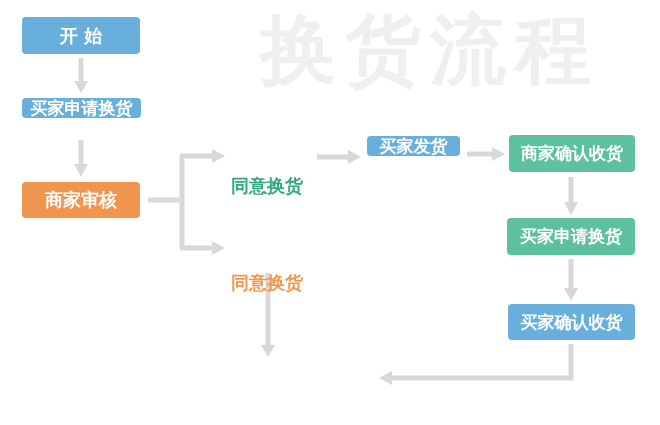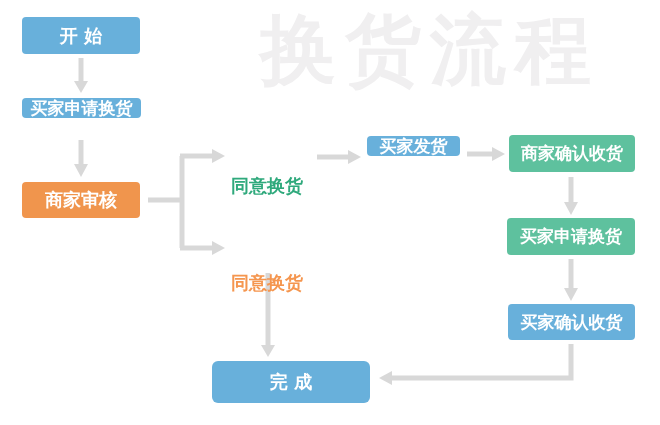--- a/index.html
+++ b/index.html
@@ -116,15 +116,14 @@
   <div class="node blue n-apply">买家申请换货</div>
   <div class="node orange n-review">商家审核</div>
 
   <div class="branch-label l-agree">同意换货</div>
   <div class="branch-label l-reject">同意换货</div>
 
   <div class="node blue n-ship">买家发货</div>
   <div class="node green n-mconfirm">商家确认收货</div>
   <div class="node green n-mexship">买家申请换货</div>
   <div class="node blue n-bconfirm">买家确认收货</div>
-  <div class="node blue n-done">完 成</div>
 
 </div>
 
 </body></html>

